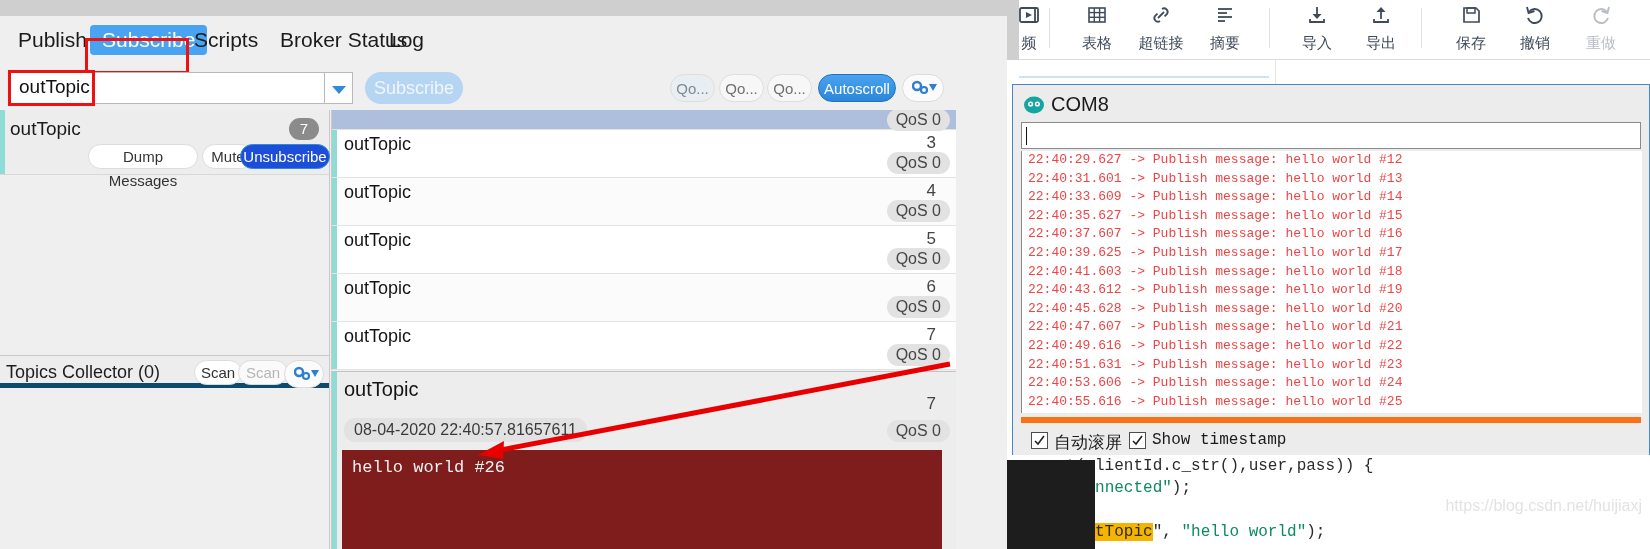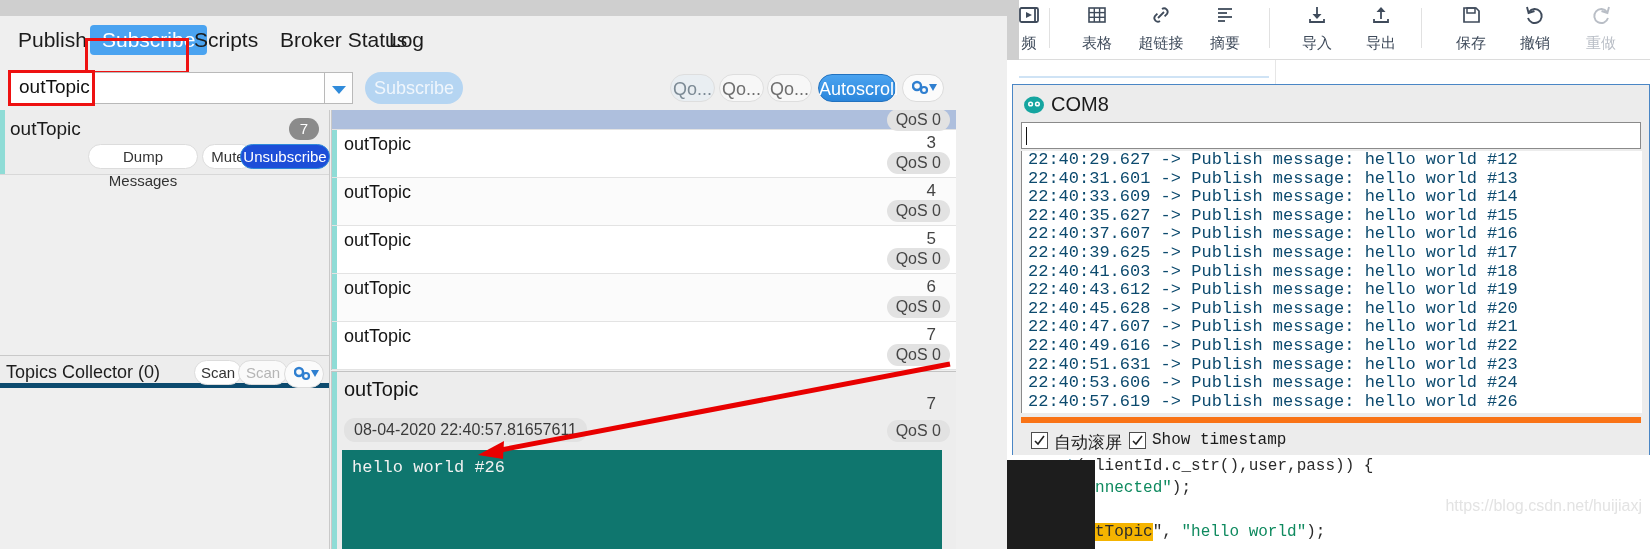--- a/index.html
+++ b/index.html
@@ -17,21 +17,21 @@
   .tabs{position:absolute;left:0;top:16px;width:1007px;height:48px;background:#efefef;}
   .tab{position:absolute;top:9px;font-size:21px;color:#1b1b1b;white-space:nowrap;line-height:30px;}
   .tab.sel{background:#4aa3f0;color:#fff;border-radius:4px;padding:0 12px;}
   .redbox{position:absolute;border:3px solid #ee1111;box-sizing:border-box;}
 
   .subrow{position:absolute;left:0;top:70px;width:1007px;height:40px;}
   .topicinput{position:absolute;left:10px;top:2px;width:315px;height:32px;background:#fff;border:1px solid #b9b9b9;box-sizing:border-box;font-size:19px;color:#111;padding:3px 0 0 8px;}
   .drop{position:absolute;left:325px;top:2px;width:28px;height:32px;background:#fdfdfd;border:1px solid #b9b9b9;border-left:none;box-sizing:border-box;}
   .drop svg{position:absolute;left:7px;top:13px;}
   .subbtn{position:absolute;left:365px;top:2px;width:98px;height:32px;border-radius:16px;background:#b5d5f2;color:#f0f6fc;font-size:18px;text-align:center;line-height:32px;}
-  .pill{position:absolute;top:4px;height:28px;border-radius:14px;font-size:18px;text-align:center;line-height:28px;color:#6f6f6f;background:#f7f7f7;border:1px solid #dedede;box-sizing:border-box;}
+  .pill{position:absolute;top:4px;height:28px;border-radius:14px;font-size:15px;text-align:center;line-height:28px;color:#6f6f6f;background:#f7f7f7;border:1px solid #dedede;box-sizing:border-box;}
   .pill.p1{background:#e9eef2;color:#7c8a95;}
   .pill.auto{background:linear-gradient(#4aa3f0,#2b86db);color:#fff;border:1px solid #2272bf;}
   .gearbtn{position:absolute;top:4px;height:28px;border-radius:14px;background:#fbfbfb;border:1px solid #dcdcdc;box-sizing:border-box;}
   .gearbtn .gi{position:absolute;left:9px;top:5px;}
 
   .lpanel{position:absolute;left:0;top:110px;width:330px;height:439px;background:#efefef;border-right:1px solid #c9c9c9;box-sizing:border-box;}
   .subitem{position:absolute;left:0;top:0;width:329px;height:65px;background:#ededed;border-bottom:1px solid #d8d8d8;box-sizing:border-box;}
   .subitem .accent{position:absolute;left:0;top:0;width:5px;height:64px;background:#8fdcd6;}
   .subitem .name{position:absolute;left:10px;top:8px;font-size:19px;color:#1b1b1b;}
   .badge-gray{position:absolute;width:30px;height:22px;border-radius:11px;background:#8b8b8b;color:#fff;font-size:15px;text-align:center;line-height:22px;}
@@ -51,21 +51,21 @@
   .mrow.alt{background:#fbfbfb;}
   .mrow .topic{position:absolute;left:12px;top:4px;font-size:18px;color:#141414;}
   .mrow .num{position:absolute;right:20px;top:3px;font-size:17px;color:#444;}
   .qos{position:absolute;right:6px;height:22px;border-radius:11px;background:#e2e2e2;color:#464646;font-size:16px;text-align:center;line-height:22px;padding:0 9px;}
 
   .detail{position:absolute;left:331px;top:371px;width:625px;height:178px;background:#ededed;border-left:1px solid #c9c9c9;border-top:1px solid #c3c3c3;box-sizing:border-box;overflow:hidden;}
   .detail .bar{position:absolute;left:0;top:0;width:5px;height:100%;background:#8fdcd6;}
   .detail .dtopic{position:absolute;left:12px;top:6px;font-size:20px;color:#141414;}
   .detail .dnum{position:absolute;right:20px;top:22px;font-size:17px;color:#444;}
   .detail .stamp{position:absolute;left:12px;top:46px;font-size:16px;color:#3a3a3a;background:#e2e2e2;border-radius:11px;padding:3px 10px;}
-  .payload{position:absolute;left:10px;top:78px;width:600px;height:100px;background:#0f766e;color:#f2f2f2;font-family:"Liberation Mono",monospace;font-size:17px;padding:8px 0 0 10px;box-sizing:border-box;}
+  .payload{position:absolute;left:10px;top:78px;width:600px;height:100px;background:#7f1d1d;color:#f2f2f2;font-family:"Liberation Mono",monospace;font-size:17px;padding:8px 0 0 10px;box-sizing:border-box;}
 
   
   .right{position:absolute;left:1007px;top:0;width:643px;height:549px;background:#fff;overflow:hidden;}
   .ribbon{position:absolute;left:0;top:0;width:643px;height:60px;background:#fff;border-bottom:1px solid #dcdcdc;box-sizing:border-box;}
   .ribbon .cutoff{position:absolute;left:0;top:0;width:12px;height:60px;background:#cfcfcf;}
   .ritem{position:absolute;top:4px;width:64px;text-align:center;}
   .ritem .ico{height:28px;line-height:28px;color:#3f4b5b;}
   .ritem .lb{font-size:15px;color:#3f4b5b;font-family:"Liberation Sans",sans-serif;margin-top:2px;}
   .ritem.dim .ico,.ritem.dim .lb{color:#b9bec6;}
   .rsep{position:absolute;top:8px;width:1px;height:40px;background:#e1e1e1;}
@@ -74,21 +74,21 @@
   .docline{position:absolute;background:#cfe3f5;height:2px;}
   .vsep{position:absolute;top:0;width:1px;background:#e6e6e6;}
 
   
   .serial{position:absolute;left:5px;top:84px;width:638px;height:375px;background:#ececec;border:1px solid #4a86c5;box-sizing:border-box;}
   .serial .title{position:absolute;left:10px;top:8px;font-size:20px;color:#1b1b1b;}
   .ardu{position:absolute;left:10px;top:9px;width:22px;height:22px;}
   .sendbox{position:absolute;left:8px;top:37px;width:620px;height:27px;background:#fff;border:1px solid #8a8a8a;box-sizing:border-box;}
   .caret{position:absolute;left:4px;top:4px;width:1px;height:18px;background:#111;}
   .outbox{position:absolute;left:8px;top:66px;width:620px;height:262px;background:#fff;border-left:1px solid #8a8a8a;overflow:hidden;}
-  .sline{font-family:"Liberation Mono",monospace;font-size:17px;color:#0c4a6e;line-height:18.6px;white-space:pre;padding-left:6px;}
+  .sline{font-family:"Liberation Mono",monospace;font-size:13px;color:#ef4444;line-height:18.6px;white-space:pre;padding-left:6px;}
   .sbottom{position:absolute;left:8px;top:332px;width:620px;height:38px;background:#ececec;border-top:6px solid #f97316;box-sizing:border-box;}
   .cbx{position:absolute;top:9px;width:17px;height:17px;border:1.5px solid #4d4d4d;background:#fff;box-sizing:border-box;}
   .cbx svg{position:absolute;left:1px;top:1px;}
   .cblab{position:absolute;top:8px;font-size:17px;color:#1b1b1b;}
   .cblab.mono{font-family:"Liberation Mono",monospace;font-size:16px;}
 
   
   .code{position:absolute;left:0;top:455px;width:643px;height:94px;background:#fff;overflow:hidden;}
   .cline{position:absolute;font-family:"Liberation Mono",monospace;font-size:16px;white-space:pre;}
   .c-fn{color:#1f7a9e;}
@@ -354,20 +354,21 @@
         <div class="sline">22:40:35.627 -&gt; Publish message: hello world #15</div>
         <div class="sline">22:40:37.607 -&gt; Publish message: hello world #16</div>
         <div class="sline">22:40:39.625 -&gt; Publish message: hello world #17</div>
         <div class="sline">22:40:41.603 -&gt; Publish message: hello world #18</div>
         <div class="sline">22:40:43.612 -&gt; Publish message: hello world #19</div>
         <div class="sline">22:40:45.628 -&gt; Publish message: hello world #20</div>
         <div class="sline">22:40:47.607 -&gt; Publish message: hello world #21</div>
         <div class="sline">22:40:49.616 -&gt; Publish message: hello world #22</div>
         <div class="sline">22:40:51.631 -&gt; Publish message: hello world #23</div>
         <div class="sline">22:40:53.606 -&gt; Publish message: hello world #24</div>
+        <div class="sline">22:40:55.616 -&gt; Publish message: hello world #25</div>
         <div class="sline">22:40:57.619 -&gt; Publish message: hello world #26</div>
       </div>
 
       <div class="sbottom">
         <div class="cbx" style="left:10px;">
           <svg width="13" height="13" viewBox="0 0 13 13">
               <polyline points="2,7 5,10 11,2" fill="none" stroke="#222" stroke-width="1.6"></polyline>
             </svg>
         </div>
         <div class="cblab" style="left:33px;">自动滚屏</div>

